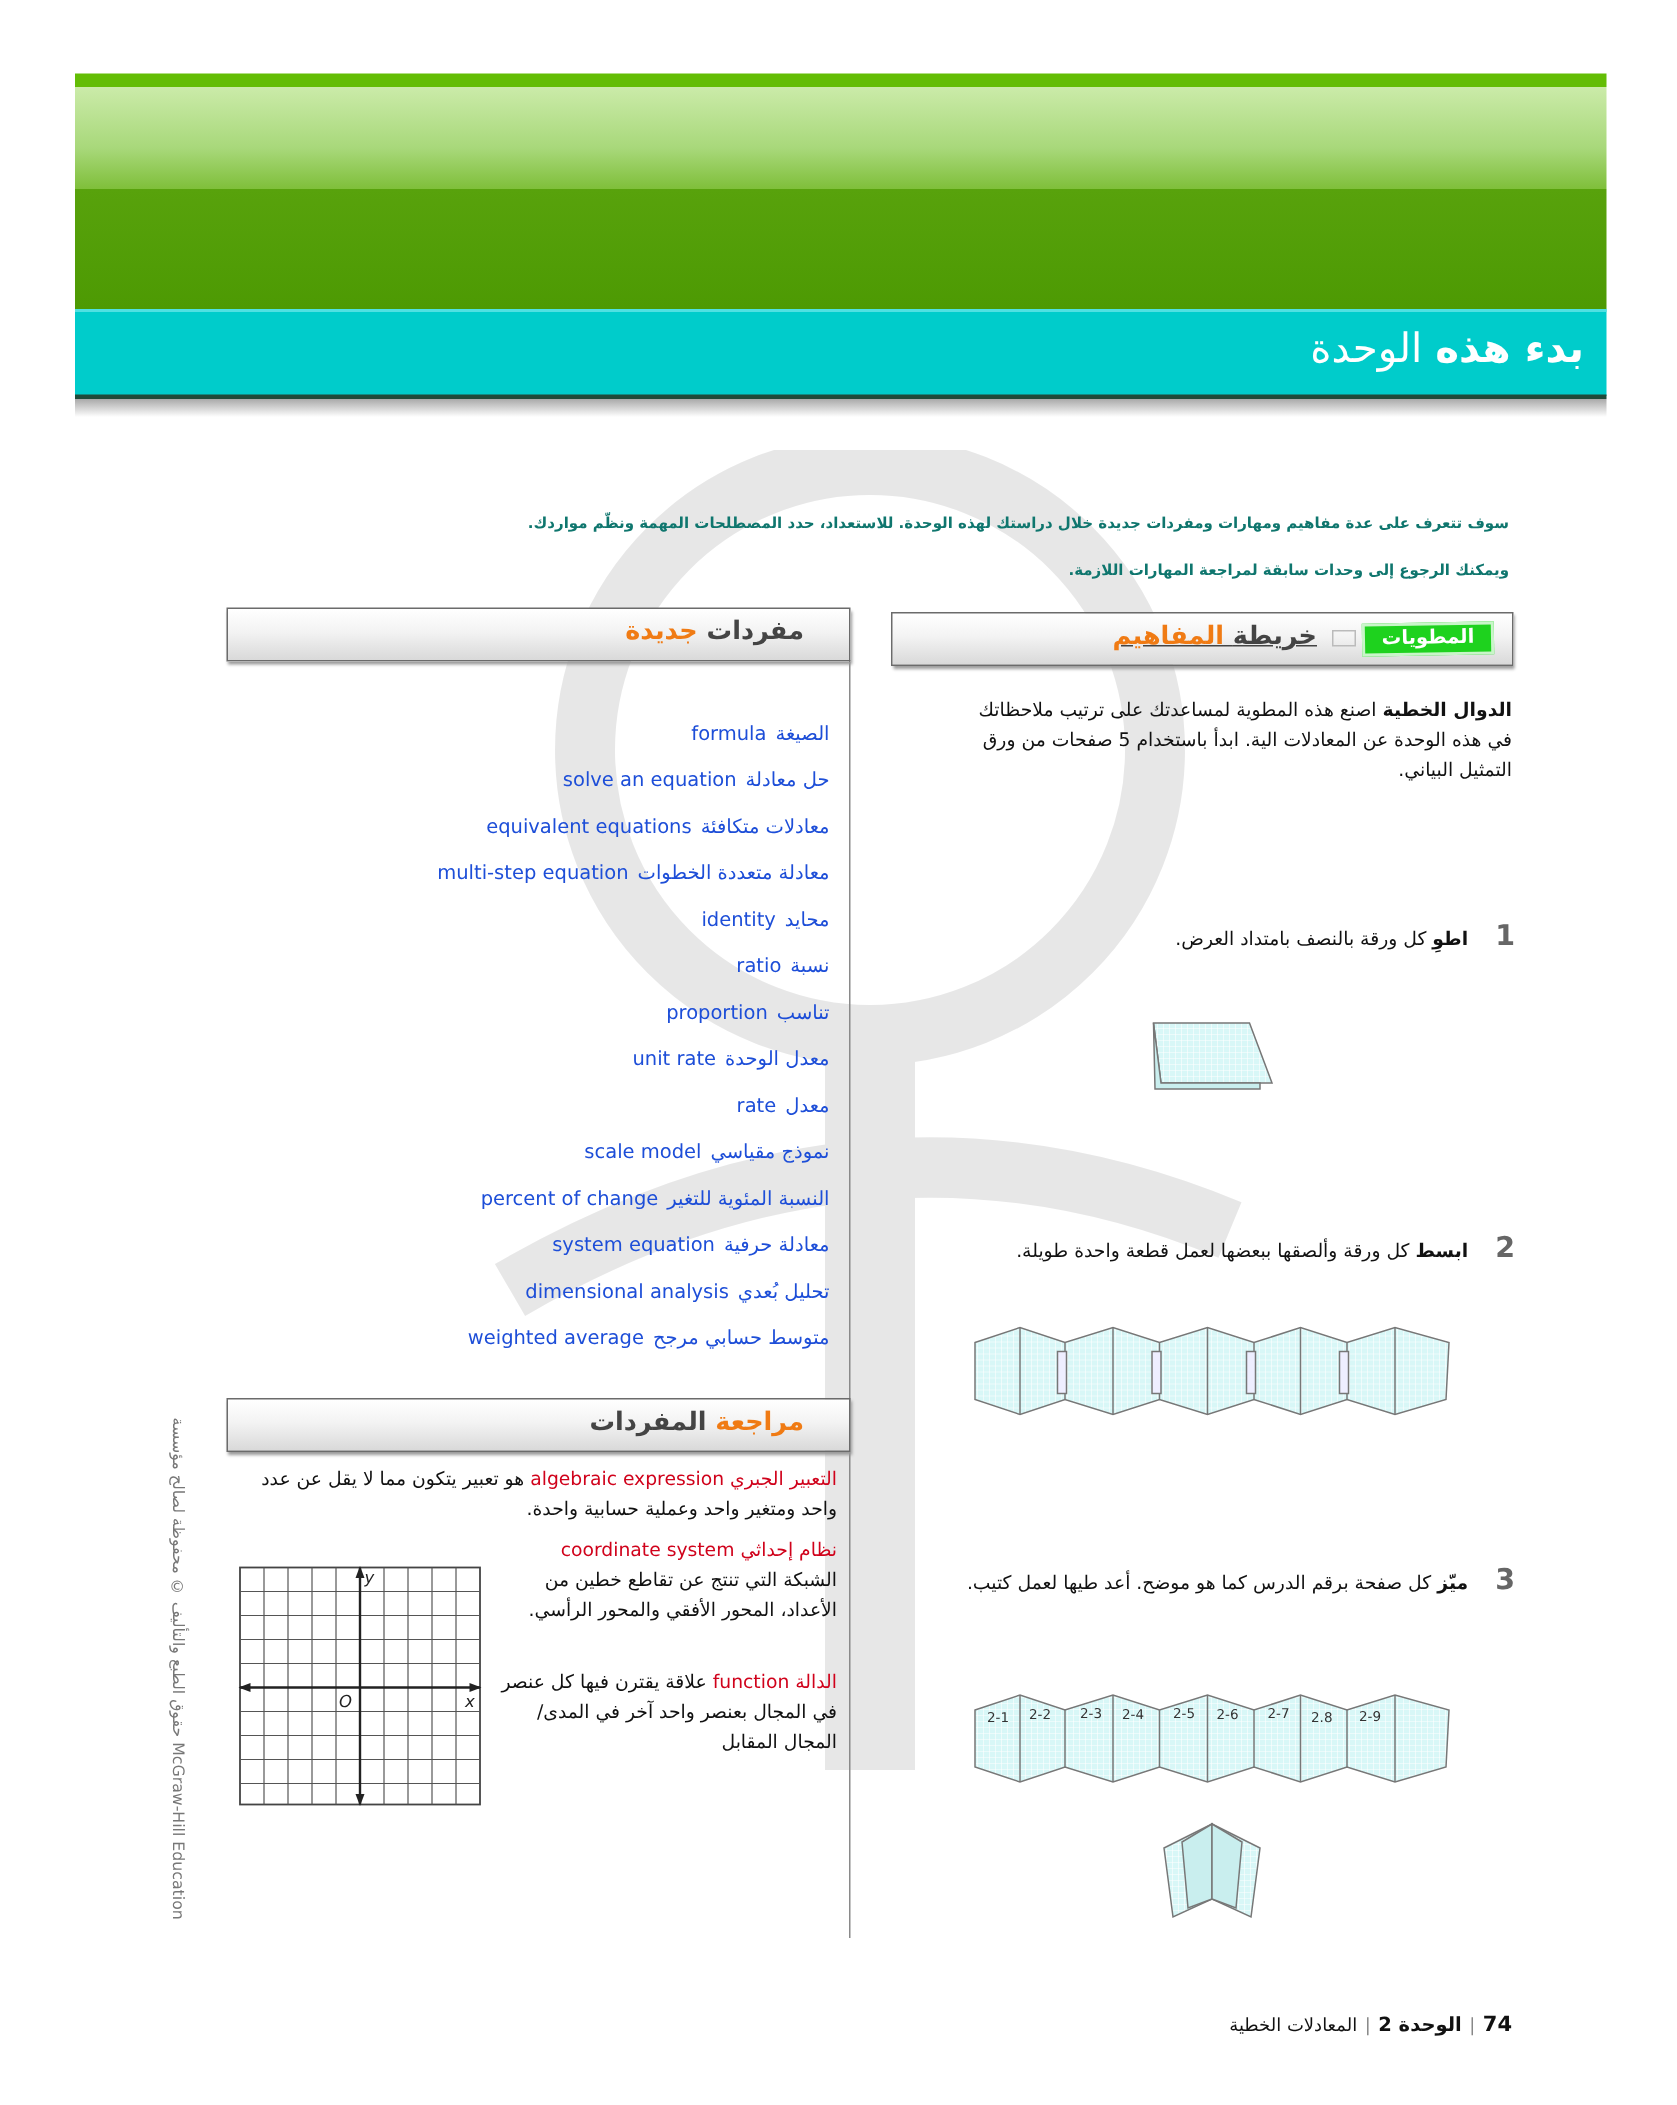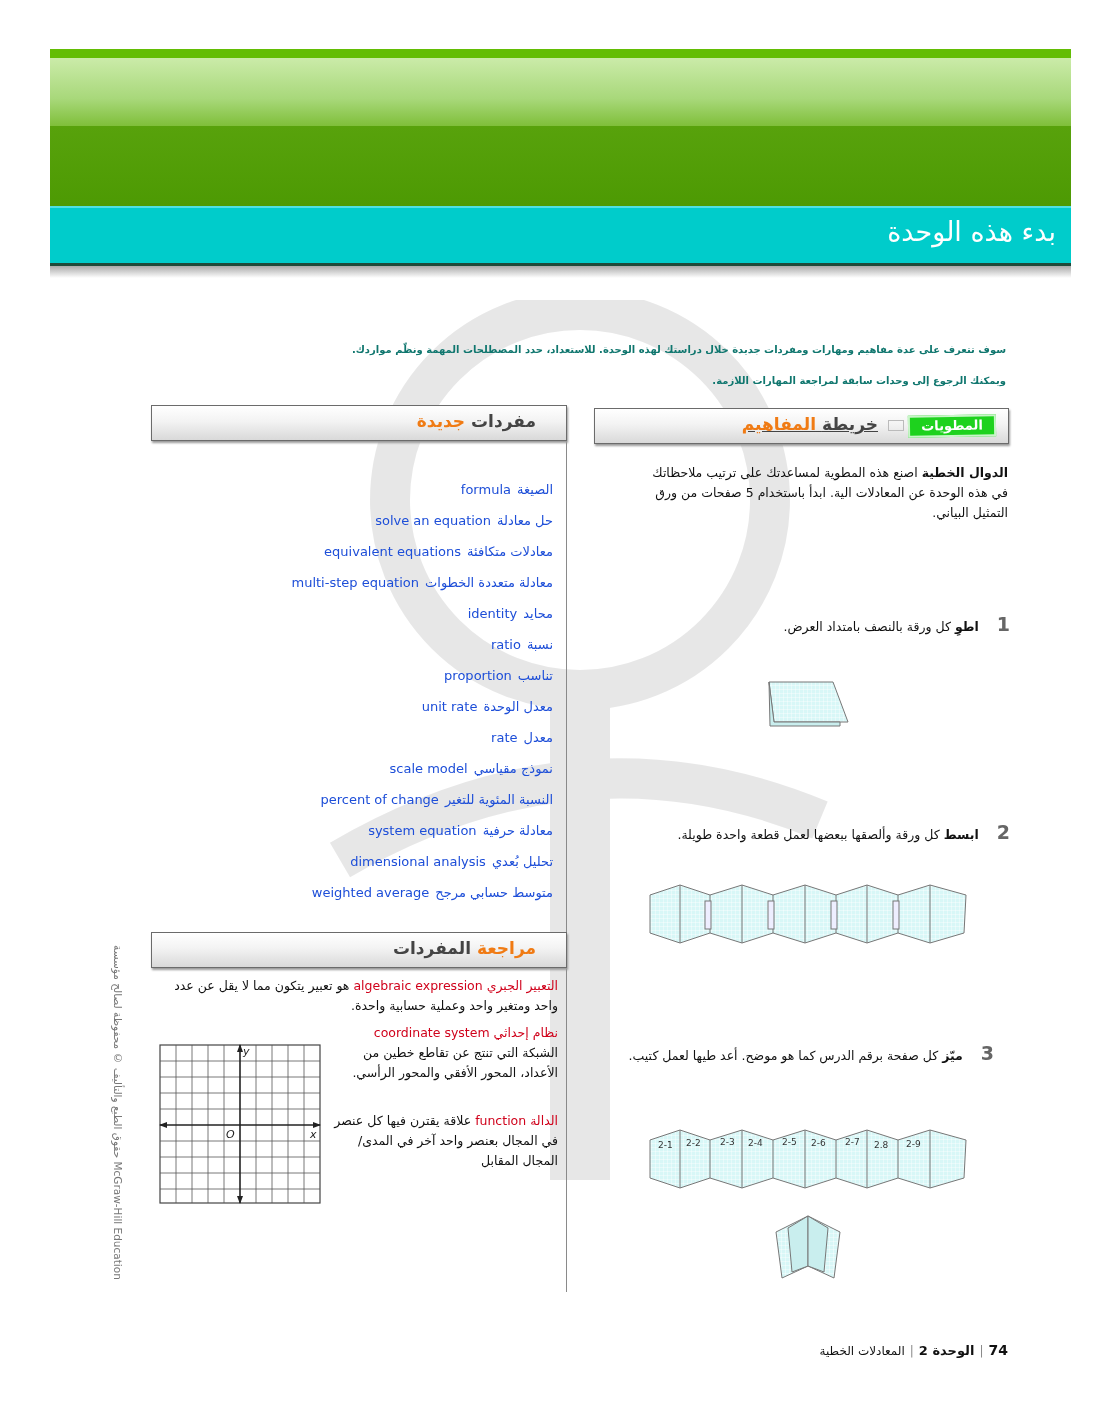--- a/index.html
+++ b/index.html
@@ -12,22 +12,22 @@
   .green-light { left:50px; top:58px; width:1021px; height:68px;
      background:linear-gradient(#cbeba9 0%, #a8d87a 60%, #7fbf3a 100%); }
   .green-dark { left:50px; top:126px; width:1021px; height:80px;
      background:linear-gradient(#58a20c, #4d9a03); }
   .teal-bar { left:50px; top:206px; width:1021px; height:58px; background:#00cccb;
      border-top:2px solid #4fe0e2; box-sizing:border-box; }
   .teal-bar-bottom { left:50px; top:263px; width:1021px; height:3px; background:#1f4a3a; }
   .teal-shadow { left:50px; top:266px; width:1021px; height:12px;
      background:linear-gradient(#a9a9a9, #ffffff); }
   .banner-title { right:62px; top:216px; color:#fff; font-size:27px; direction:rtl; white-space:nowrap; }
-  .banner-title b { font-weight:normal; }
-  .banner-title span.light { font-weight:normal; }
+  .banner-title b { font-weight:bold; }
+  .banner-title span.light { font-weight:normal;font-family:Liberation Serif, serif; }
 
   
   .intro { right:112px; top:298px; width:800px; direction:rtl; text-align:right;
      font-size:10px; font-weight:bold; line-height:31px; color:#0f766e;margin-top:36px; }
 
   
   .sec-box { border:1px solid #6b6b6b; box-sizing:border-box; height:36px;
      background:linear-gradient(#ffffff 0%, #f3f3f3 45%, #d9d9d9 100%);
      box-shadow:1px 2px 2px #9a9a9a; direction:rtl; }
   .sec-title { position:absolute; right:30px; top:5px; font-size:17px; font-weight:bold; color:#444; white-space:nowrap; }
@@ -49,21 +49,21 @@
   
   .foldable-desc { right:110px; top:463px; width:360px; direction:rtl; text-align:right;
      font-size:12.5px; line-height:20px; }
   .foldable-desc b { font-weight:bold; }
 
   .step { direction:rtl; text-align:right; font-size:12.5px; line-height:20px; }
   .step-num { font-size:19px; color:#666; font-weight:bold; margin-left:14px; }
   .step b { font-weight:bold; }
   .step1 { right:108px; top:614px; }
   .step2 { right:108px; top:822px; }
-  .step3 { right:124px; top:1043px; width:390px;text-align:right; }
+  .step3 { right:108px; top:1043px; width:390px;text-align:right; }
 
   
   .vocab-list { right:565px; top:474px; direction:rtl; text-align:right; }
   .vocab-item { height:31px; font-size:13px; color:#1d4ed8; white-space:nowrap; line-height:31px; }
   .vocab-item span { margin-left:6px; }
 
   
   .review-text { right:560px; width:390px; direction:rtl; text-align:right; font-size:12.5px; line-height:20px; }
   .term { color:#d0021b; }
 

